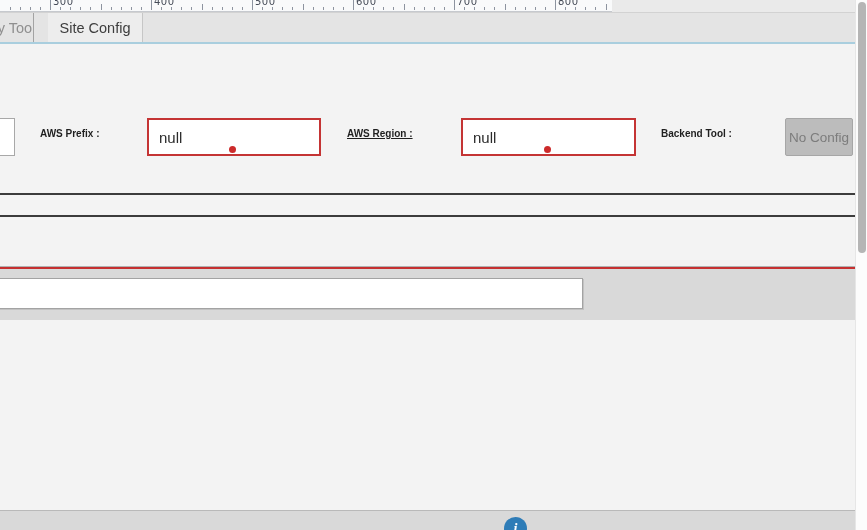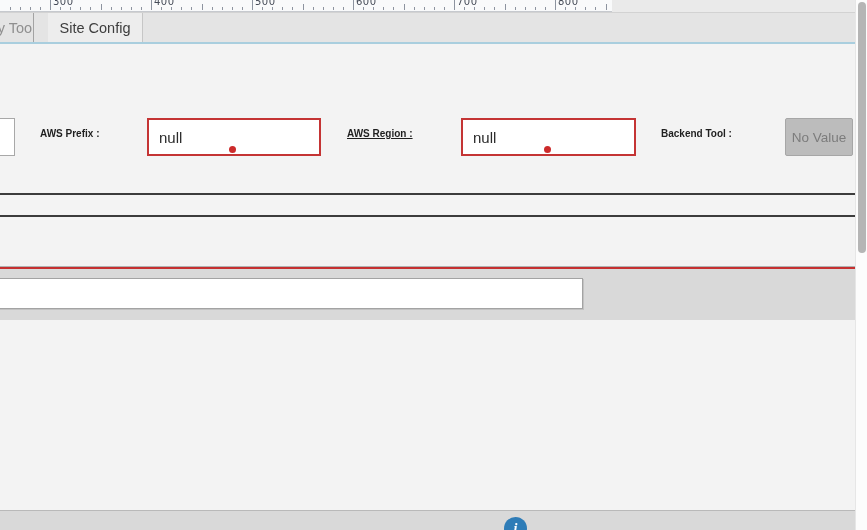--- a/index.html
+++ b/index.html
@@ -198,21 +198,21 @@
 
 <div class="form-label lbl-prefix">AWS Prefix :</div>
 <input class="err-input inp-prefix" value="null" style="">
 <div class="err-dot dot-1"></div>
 
 <div class="form-label lbl-region">AWS Region :</div>
 <input class="err-input inp-region" value="null" style="">
 <div class="err-dot dot-2"></div>
 
 <div class="form-label lbl-backend">Backend Tool :</div>
-<div class="novalue-box">No Value</div>
+<div class="novalue-box">No Config</div>
 
 <div class="dark-line dark-line-1"></div>
 <div class="dark-line dark-line-2"></div>
 <div class="gray-hairline hairline-mid"></div>
 <div class="red-line"></div>
 
 <div class="gray-band-mid"></div>
 <input class="wide-input" value="" style="">
 
 <div class="bottom-bar"></div>

